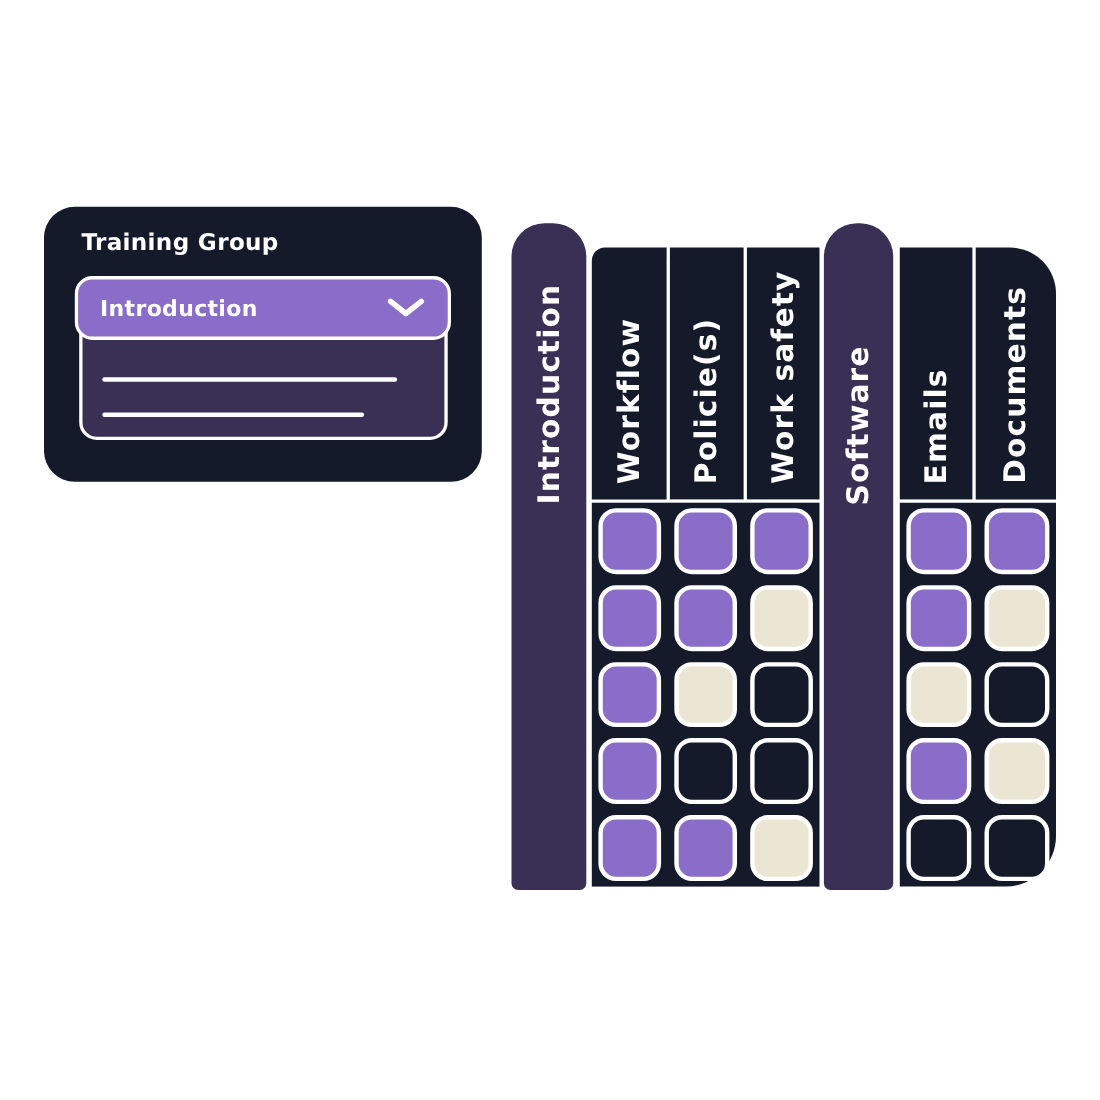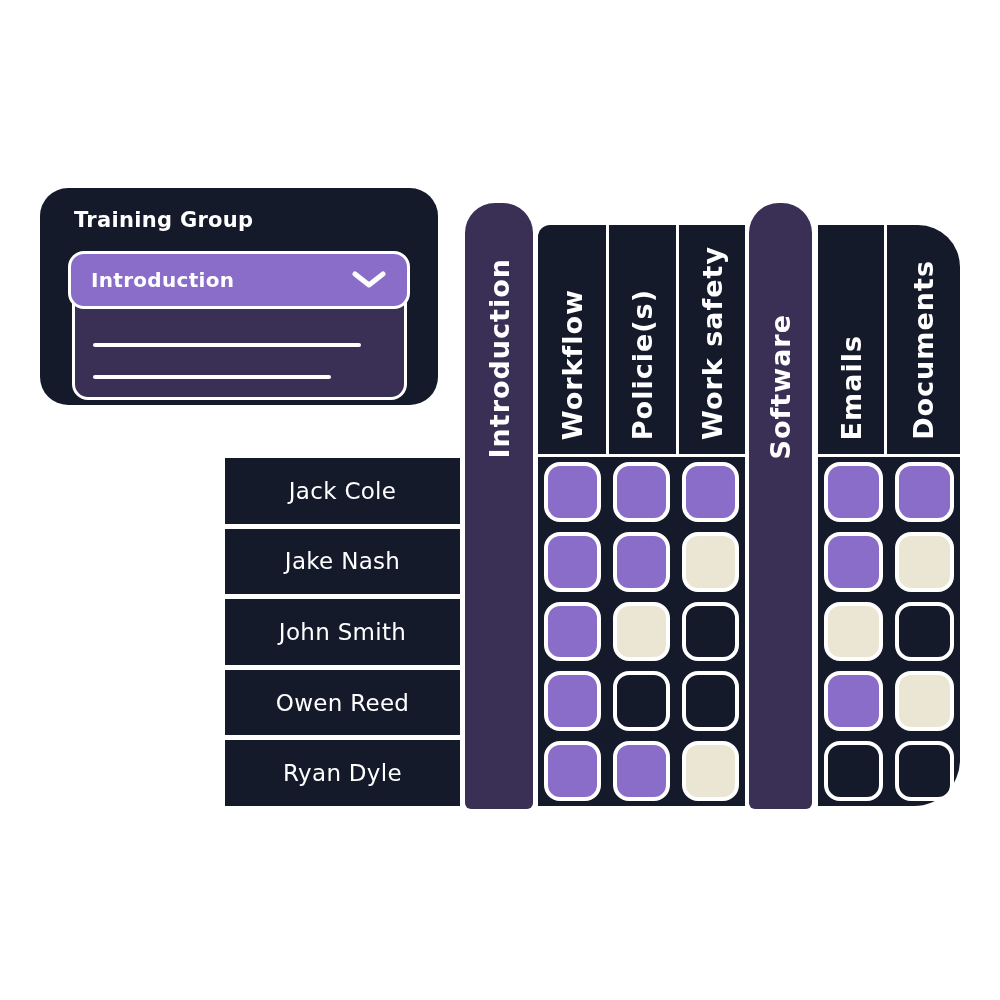--- a/index.html
+++ b/index.html
@@ -2,21 +2,21 @@
 <html><head>
 <meta charset="utf-8">
 <style>
   html,body{margin:0;padding:0;background:#ffffff;}
   .canvas{
     position:relative;width:1000px;height:1000px;background:#ffffff;overflow:hidden;
     font-family:"DejaVu Sans",sans-serif;
   }
   
   .card{
-    position:absolute;left:40px;top:188px;width:398px;height:217px;
+    position:absolute;left:40px;top:188px;width:398px;height:250px;
     background:var(--navy);border-radius:28px;
   }
   .card-title{
     position:absolute;left:34px;top:20px;color:#fff;
     font-size:21px;font-weight:700;letter-spacing:.3px;
   }
   .dropdown{position:absolute;left:28px;top:63px;width:342px;height:152px;}
   .dropdown-body{
     position:absolute;left:4px;top:30px;width:335px;height:119px;box-sizing:border-box;
     background:var(--band-purple);border:3px solid #fff;border-radius:16px;
@@ -119,37 +119,20 @@
   <div class="col-header h-worksafety">
     <span class="vlabel">Work safety</span>
   </div>
   <div class="col-header h-emails">
     <span class="vlabel">Emails</span>
   </div>
   <div class="col-header h-documents">
     <span class="vlabel">Documents</span>
   </div>
 
-  <div class="names" id="names-block">
-      <div class="name-row">
-        <span>Jack Cole</span>
-      </div>
-      <div class="name-row">
-        <span>Jake Nash</span>
-      </div>
-      <div class="name-row">
-        <span>John Smith</span>
-      </div>
-      <div class="name-row">
-        <span>Owen Reed</span>
-      </div>
-      <div class="name-row">
-        <span>Ryan Dyle</span>
-      </div>
-    </div>
 
   <div class="cell-grid grid-middle" id="grid-middle">
       <div class="cell state-done" style="background: rgb(138, 109, 201);"></div>
       <div class="cell state-done" style="background: rgb(138, 109, 201);"></div>
       <div class="cell state-done" style="background: rgb(138, 109, 201);"></div>
       <div class="cell state-done" style="background: rgb(138, 109, 201);"></div>
       <div class="cell state-done" style="background: rgb(138, 109, 201);"></div>
       <div class="cell state-partial" style="background: rgb(235, 230, 212);"></div>
       <div class="cell state-done" style="background: rgb(138, 109, 201);"></div>
       <div class="cell state-partial" style="background: rgb(235, 230, 212);"></div>

